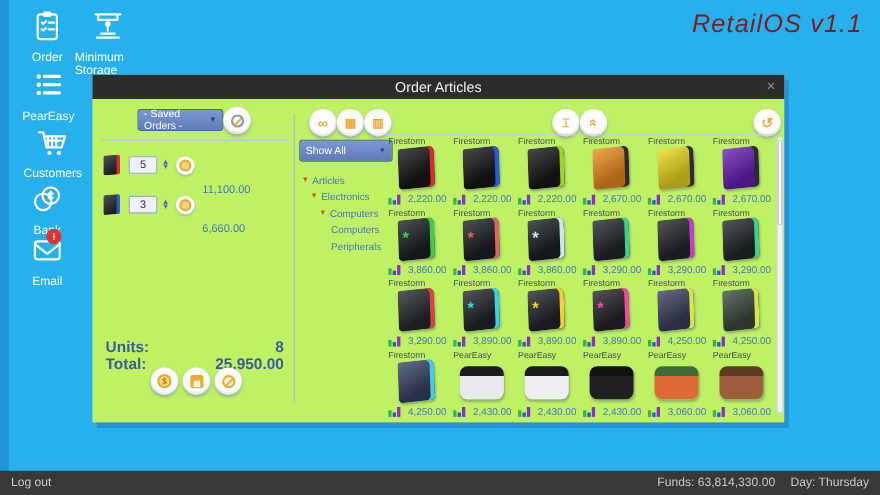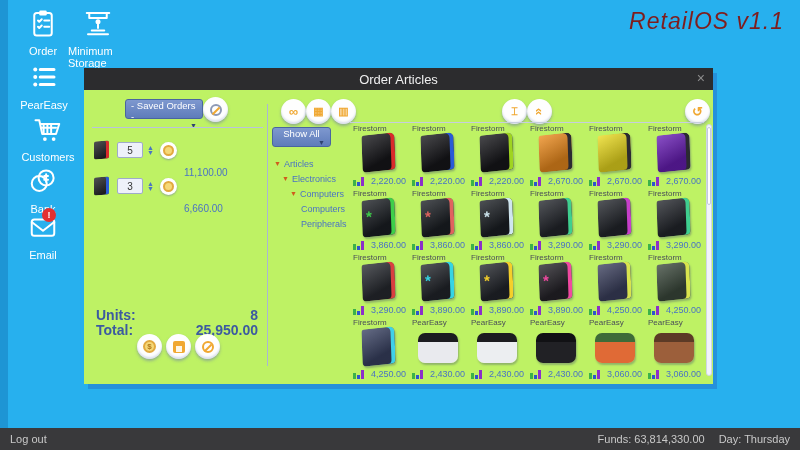--- a/index.html
+++ b/index.html
@@ -26,24 +26,24 @@
   
   .window { position:absolute; left:84px; top:68px; width:629px; height:316px; background:#bef264; box-shadow:4px 5px 0 rgba(35,95,190,.38); }
   .win-header { position:absolute; left:0; top:0; right:0; height:22px; background:#2c2c2e; display:flex; align-items:center; justify-content:center; }
   .win-title { color:#efefef; font-size:13px; }
   .win-close { position:absolute; right:8px; top:2px; color:#8d8d8d; font-size:14px; cursor:pointer; }
 
   .round-btn { position:absolute; width:25px; height:25px; border-radius:50%; background:#fefefe; box-shadow:0 2px 3px rgba(110,125,165,.55), inset 0 -2px 2px rgba(180,190,215,.45); color:#f0a832; font-size:13px; display:flex; align-items:center; justify-content:center; cursor:pointer; font-weight:bold; }
   .round-btn.sm-ic { font-size:11px; }
 
   
-  .dropdown { position:absolute; height:20px; background:linear-gradient(#7e98cf,#5e7cba); border:1px solid #49659f; border-radius:3px; color:#fff; font-size:9.5px; display:flex; align-items:center; padding:0 5px; cursor:pointer;flex-direction:column; }
+  .dropdown { position:absolute; height:20px; background:linear-gradient(#7e98cf,#5e7cba); border:1px solid #49659f; border-radius:3px; color:#fff; font-size:9.5px; display:flex; align-items:center; padding:0 5px; cursor:pointer; }
   .dropdown .caret { margin-left:auto; font-size:7px; color:#2e4370; }
   .dd-saved { left:41px; top:31px; width:78px; }
-  .dd-filter { left:188px; top:59px; width:59px; }
+  .dd-filter { left:188px; top:59px; width:85px; }
   .btn-clear-order { left:119px; top:29px; }
   .panel-divider-h { position:absolute; left:8px; top:59px; width:171px; height:1px; background:#b9c3dd; }
   .panel-divider-v { position:absolute; left:183px; top:36px; width:1px; height:262px; background:#aab6d4; }
 
   .order-items { position:absolute; left:10px; top:64px; width:170px; }
   .order-item { display:flex; align-items:center; height:36px; }
   .thumb { width:15px; height:18px; border-radius:2px; background:linear-gradient(150deg,rgba(255,255,255,.25),rgba(0,0,0,.3)), #17171b; box-shadow:inset -3px 0 0 var(--accent); transform:skewY(-4deg); }
   .qty-input { width:26px; height:16px; margin-left:8px; border:1px solid #9fabc9; background:#eef1f9; text-align:center; font-size:10px; color:#333; border-radius:2px; font-family:"Liberation Sans",sans-serif; }
   .stepper { display:flex; flex-direction:column; margin-left:4px; line-height:5px; cursor:pointer; }
   .stepper span { font-size:7px; color:#4a73c4; }

